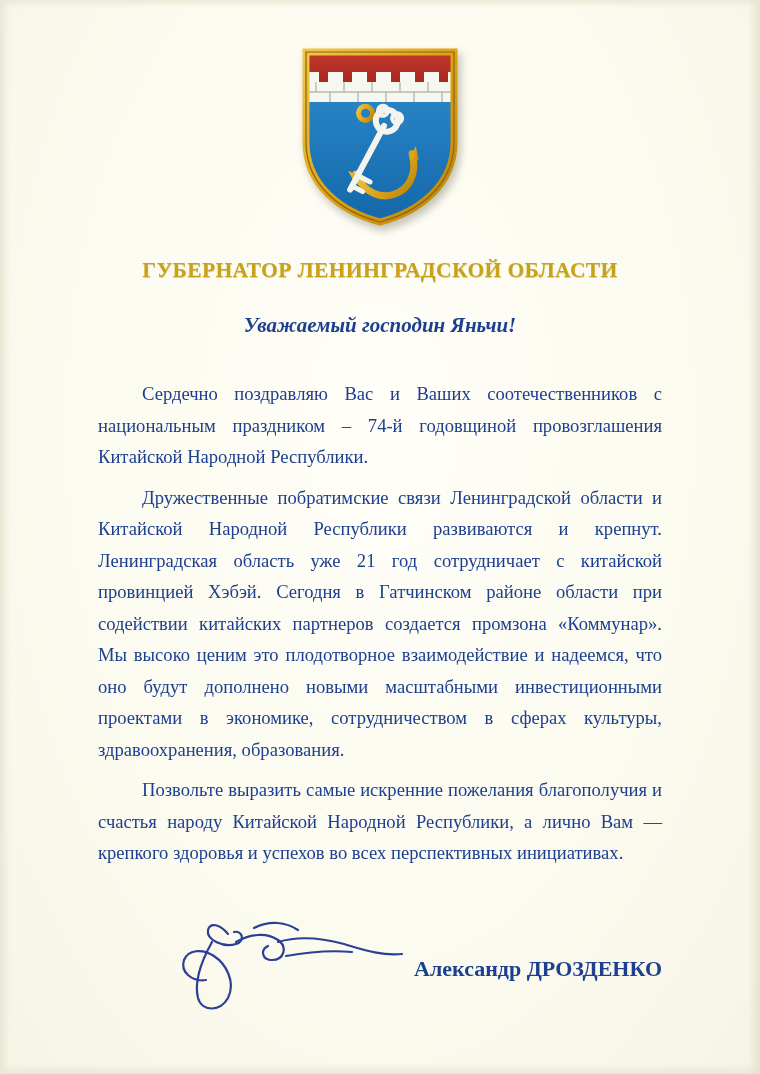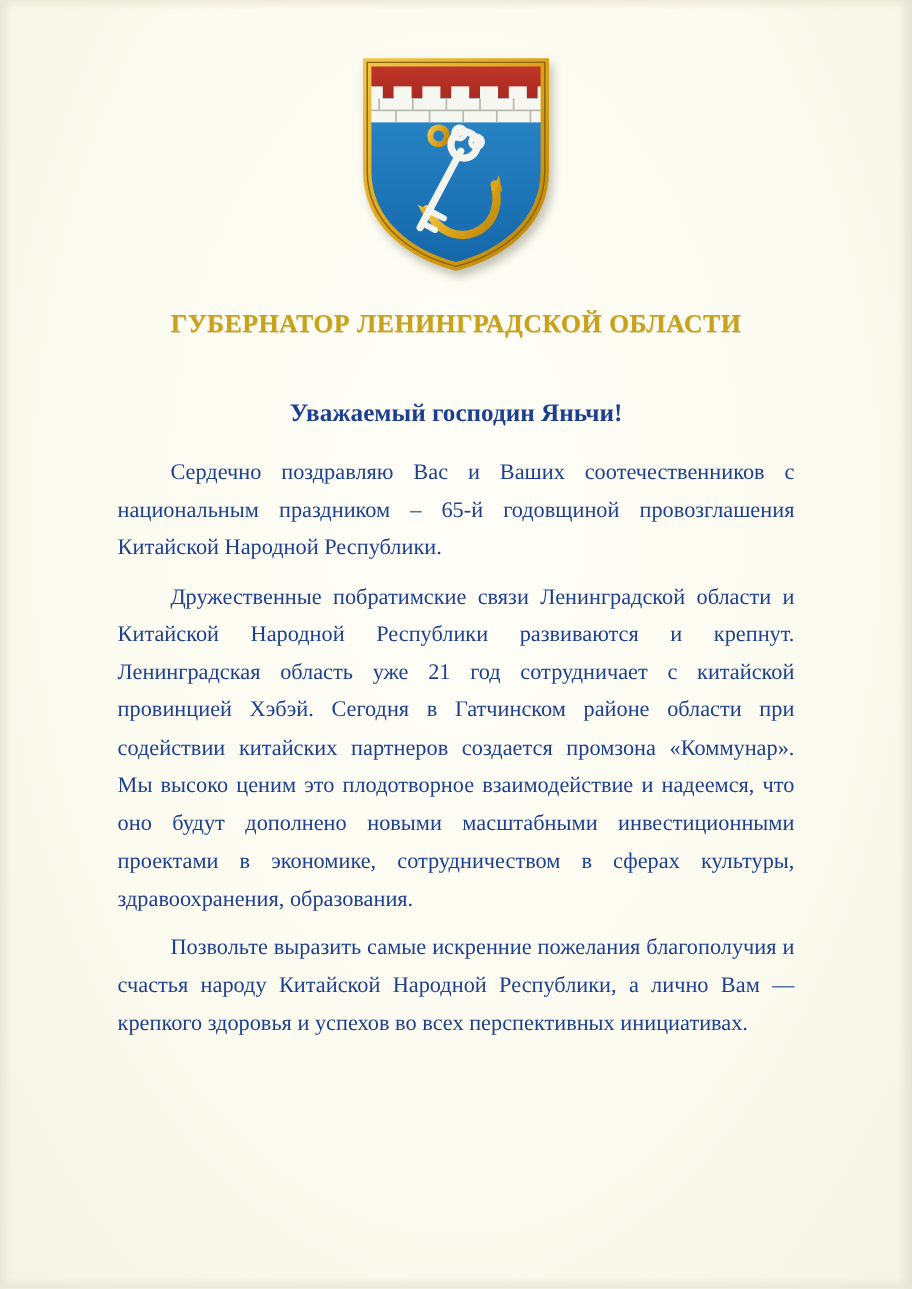--- a/index.html
+++ b/index.html
@@ -77,26 +77,27 @@
     font-family: "Liberation Serif", serif;
     font-weight: bold;
     font-size: 21.5px;
     letter-spacing: 0.4px;
     color: #c8a31a;
     text-shadow: 0.5px 0.5px 0 rgba(160,130,10,0.35);
   }
 
   .salutation {
     position: absolute;
-    top: 332px;
+    top: 313px;
     left: 0;
     right: 0;
     text-align: center;
     font-family: "Liberation Serif", serif;
     font-weight: bold;
+    font-style: italic;
     font-size: 21px;
     color: #1d3f8f;
   }
 
   .body-text {
     position: absolute;
     top: 378px;
     left: 98px;
     width: 564px;
     color: #1d3f8f;
@@ -222,19 +223,34 @@
         <path d="M8,6 L156,6 L156,96 C156,140 120,166 82,176 C44,166 8,140 8,96 Z" fill="none" stroke="#8d6508" stroke-width="1.2"></path>
       </svg>
     </div>
   </div>
 
   <div class="gov-title">ГУБЕРНАТОР ЛЕНИНГРАДСКОЙ ОБЛАСТИ</div>
 
   <div class="salutation">Уважаемый господин Яньчи!</div>
 
   <div class="body-text">
-    <p>Сердечно поздравляю Вас и Ваших соотечественников с национальным праздником – 65-й годовщиной провозглашения Китайской Народной Республики.</p>
+    <p>Сердечно поздравляю Вас и Ваших соотечественников с национальным праздником – 74-й годовщиной провозглашения Китайской Народной Республики.</p>
     <p>Дружественные побратимские связи Ленинградской области и Китайской Народной Республики развиваются и крепнут. Ленинградская область уже 21 год сотрудничает с китайской провинцией Хэбэй. Сегодня в Гатчинском районе области при содействии китайских партнеров создается промзона «Коммунар». Мы высоко ценим это плодотворное взаимодействие и надеемся, что оно будут дополнено новыми масштабными инвестиционными проектами в экономике, сотрудничеством в сферах культуры, здравоохранения, образования.</p>
     <p>Позвольте выразить самые искренние пожелания благополучия и счастья народу Китайской Народной Республики, а лично Вам — крепкого здоровья и успехов во всех перспективных инициативах.</p>
   </div>
 
+  <div class="signature-block">
+    <div class="sig-scribble">
+      <svg width="300" height="110" viewBox="0 0 300 110" xmlns="http://www.w3.org/2000/svg">
+        <g fill="none" stroke="#2b3f96" stroke-width="2.2" stroke-linecap="round" stroke-linejoin="round">
+          <path d="M70,22 C62,12 52,10 50,18 C48,28 66,36 78,32 C88,29 84,18 76,20"></path>
+          <path d="M54,30 C44,48 36,70 40,86 C44,100 62,100 70,86 C78,70 68,52 56,44 C44,36 30,38 26,48 C22,60 34,70 48,68"></path>
+          <path d="M78,30 C92,22 108,20 120,28 C130,35 126,48 114,48 C104,48 102,38 110,34"></path>
+          <path d="M120,30 C140,24 164,26 186,32 C206,38 224,44 244,42"></path>
+          <path d="M128,44 C150,40 172,38 194,40"></path>
+          <path d="M96,16 C112,8 128,10 140,18"></path>
+        </g>
+      </svg>
+    </div>
+    <div class="sig-name">Александр ДРОЗДЕНКО</div>
+  </div>
 
 </div>
 
 </body></html>

